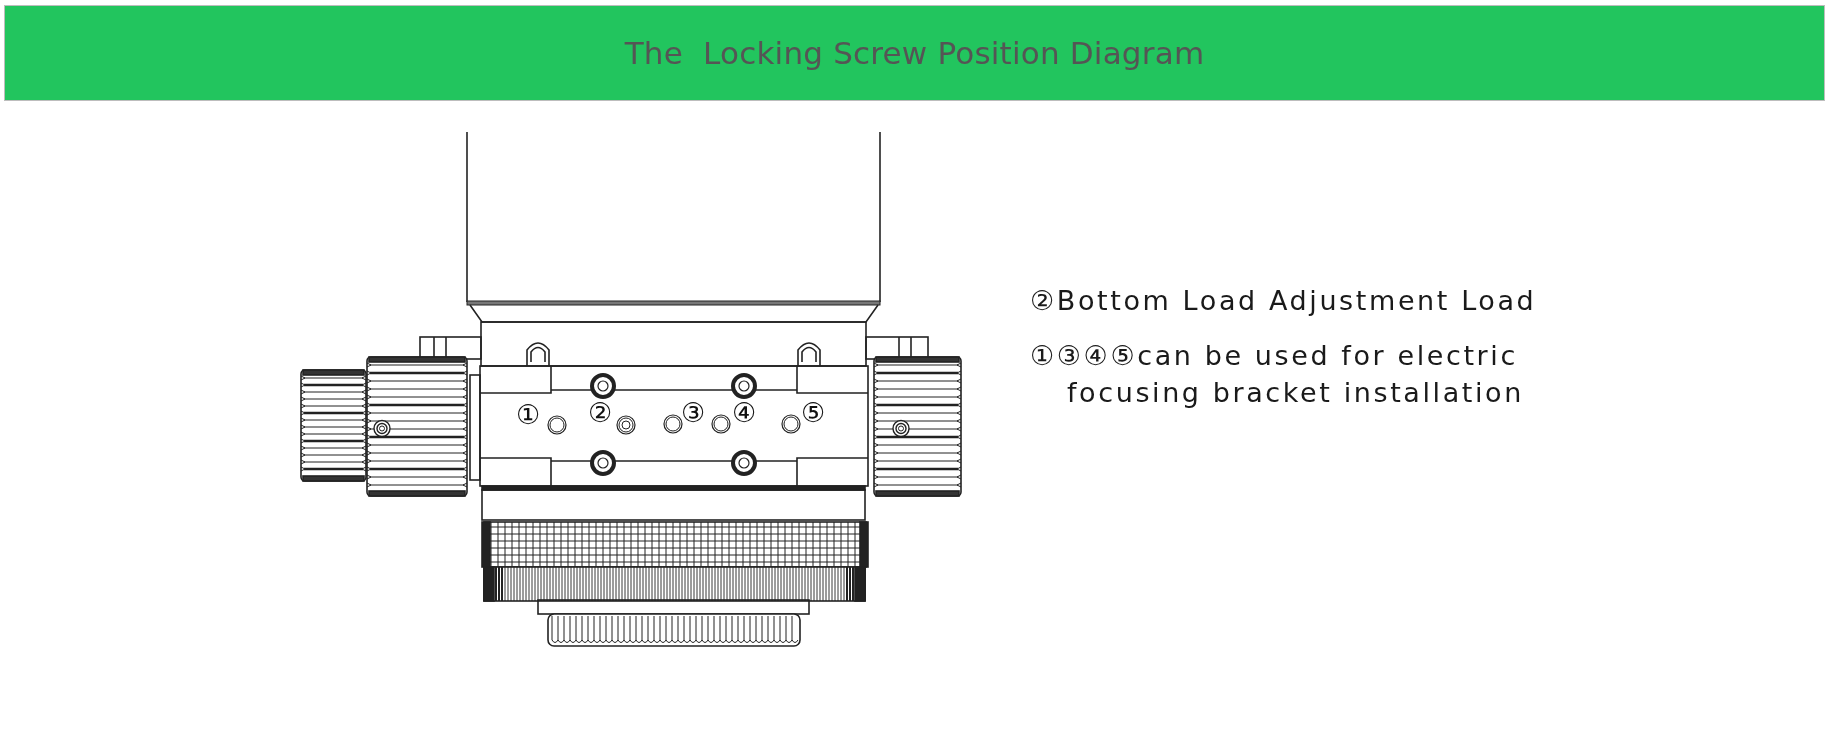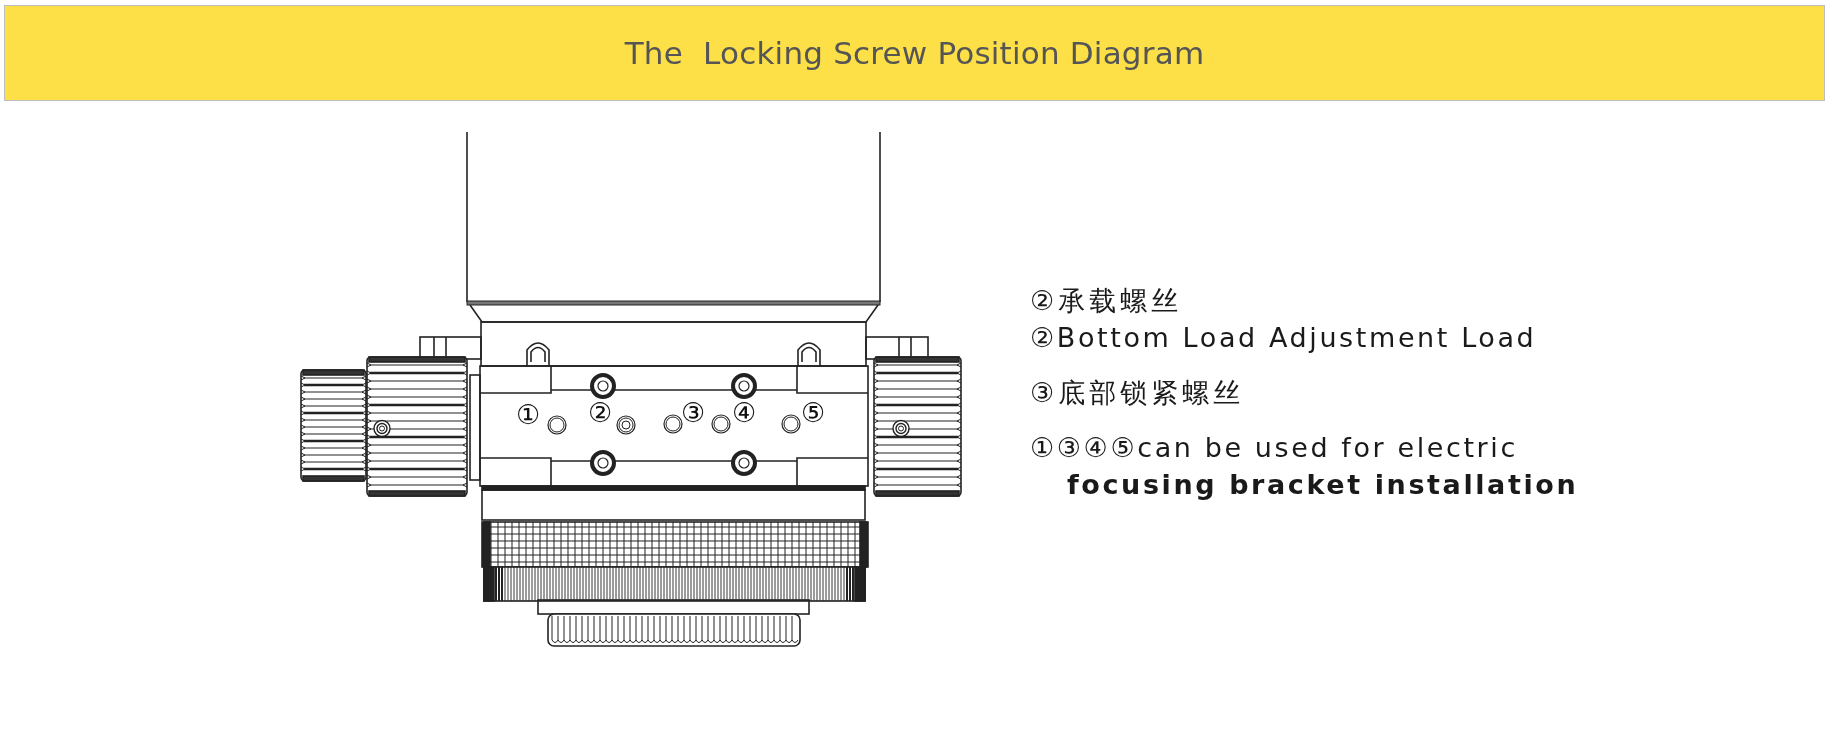--- a/index.html
+++ b/index.html
@@ -1,33 +1,33 @@
 <!DOCTYPE html>
 <html><head>
 <meta charset="utf-8">
 <style>
   html, body { margin: 0; padding: 0; background: #ffffff; }
   body { width: 1829px; height: 729px; position: relative; overflow: hidden;
          font-family: "DejaVu Sans", sans-serif; }
   .header {
     position: absolute; left: 4px; top: 5px; width: 1821px; height: 96px;
-    background: #fde047; border: 1px solid #bdbdbd; box-sizing: border-box;
+    background: #22c55e; border: 1px solid #bdbdbd; box-sizing: border-box;
     display: flex; align-items: center; justify-content: center;
   }
   .header-title {
     font-family: "DejaVu Sans", sans-serif; font-size: 31px; color: #555555;
     letter-spacing: 0.2px; white-space: pre; font-weight: normal;
   }
   #drawing { position: absolute; left: 0; top: 0; }
   .legend { position: absolute; left: 1030px; top: 282px; color: #1a1a1a; }
   .legend-block { margin-bottom: 18px; }
   .legend-line { font-family: "DejaVu Sans", sans-serif; font-size: 27px;
                  letter-spacing: 2.6px; line-height: 37px; white-space: pre; }
   .legend-line.cn { letter-spacing: 4px; }
-  .legend-line.indent { padding-left: 37px; font-weight: bold; }
+  .legend-line.indent { padding-left: 37px; }
 </style>
 </head>
 <body>
 
 <div class="header">
   <span class="header-title">The  Locking Screw Position Diagram</span>
 </div>
 
 <svg id="drawing" width="1829" height="729" xmlns="http://www.w3.org/2000/svg" fill="none" stroke="#222" stroke-width="1.6">
 
@@ -507,23 +507,21 @@
 <div>
   <span style="position:absolute;left:516px;top:400px;font-size:27px;color:#111;line-height:30px;">①</span>
   <span style="position:absolute;left:588px;top:398px;font-size:27px;color:#111;line-height:30px;">②</span>
   <span style="position:absolute;left:681px;top:398px;font-size:27px;color:#111;line-height:30px;">③</span>
   <span style="position:absolute;left:732px;top:398px;font-size:27px;color:#111;line-height:30px;">④</span>
   <span style="position:absolute;left:801px;top:398px;font-size:27px;color:#111;line-height:30px;">⑤</span>
 </div>
 
 <div class="legend">
   <div class="legend-block">
-    <div class="legend-line cn">②承载螺丝</div>
     <div class="legend-line">②Bottom Load Adjustment Load</div>
   </div>
   <div class="legend-block">
-    <div class="legend-line cn">③底部锁紧螺丝</div>
   </div>
   <div class="legend-block">
     <div class="legend-line">①③④⑤can be used for electric</div>
     <div class="legend-line indent">focusing bracket installation</div>
   </div>
 </div>
 
 </body></html>

